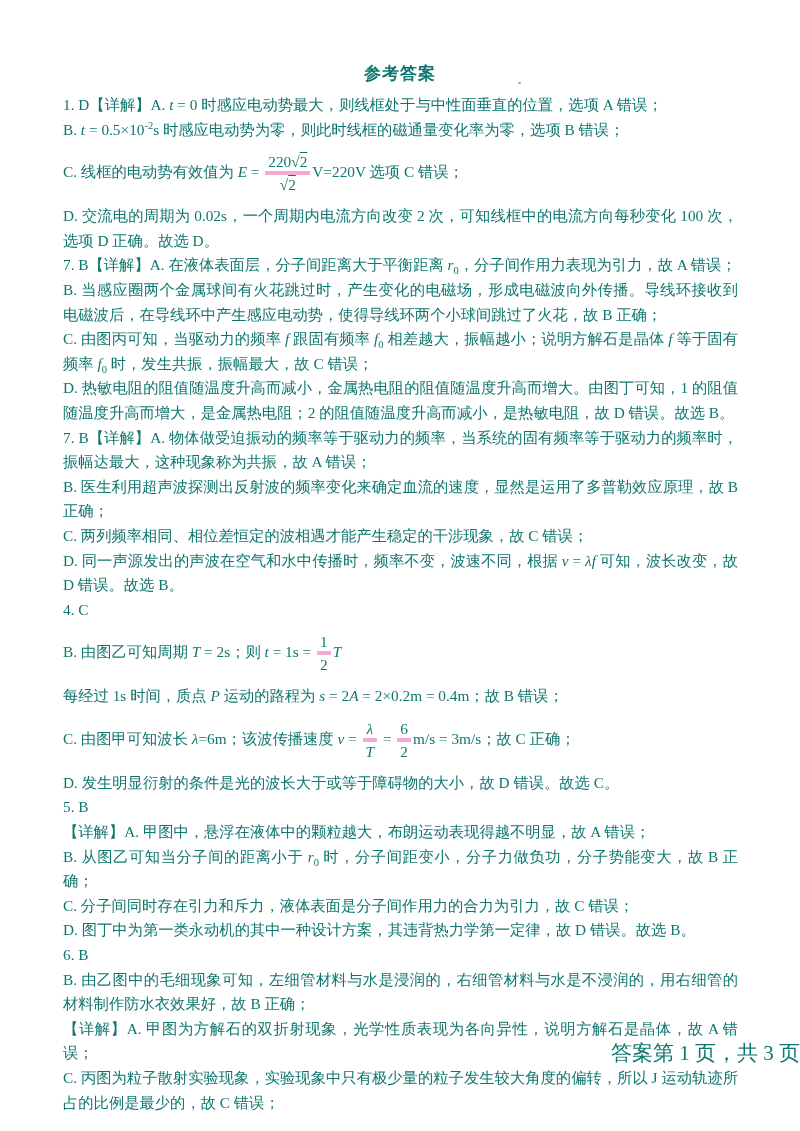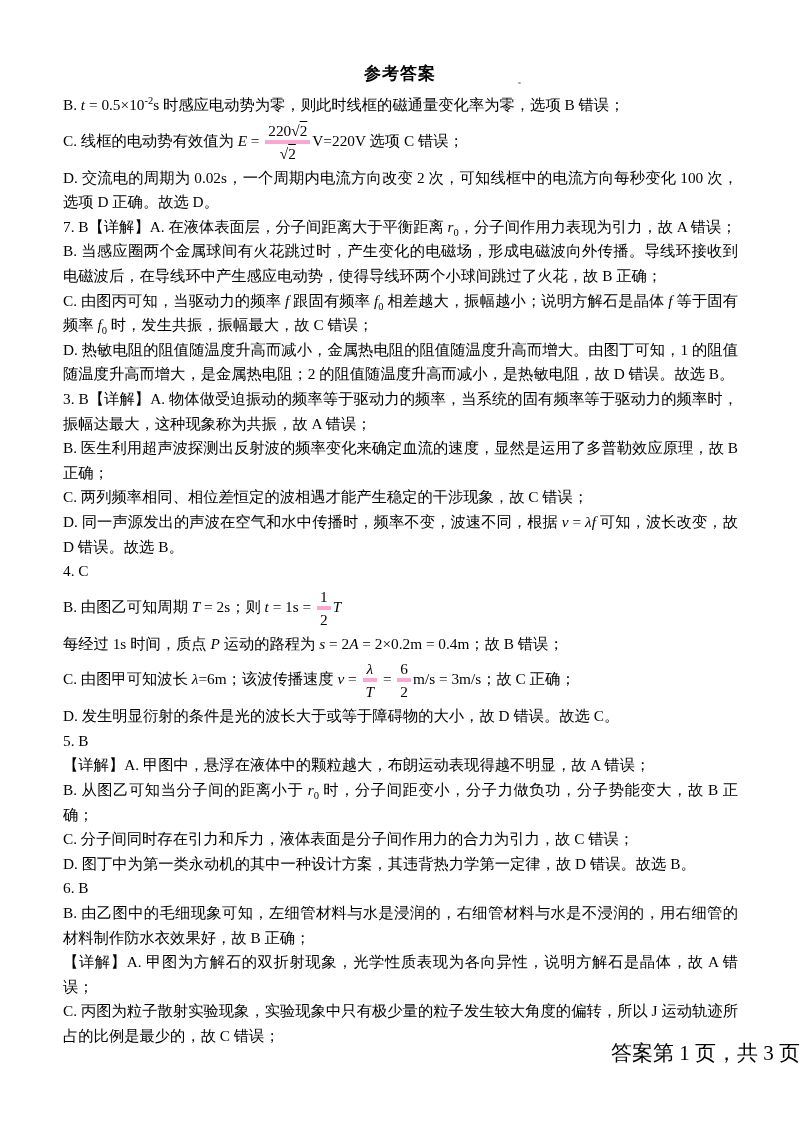--- a/index.html
+++ b/index.html
@@ -7,21 +7,21 @@
     padding: 0;
     background: #e8e8e8;
   }
   .page {
     position: relative;
     width: 800px;
     height: 1131px;
     margin: 0 auto;
     background: #ffffff;
     font-family: "Liberation Serif", "DejaVu Serif", serif;
-    color: #000000;
+    color: #0f766e;
     overflow: hidden;
   }
   .doc-title {
     position: absolute;
     top: 62px;
     left: 0;
     width: 100%;
     text-align: center;
     font-size: 17px;
     font-weight: 700;
@@ -30,21 +30,21 @@
   .answers-body {
     position: absolute;
     top: 93px;
     left: 63px;
     width: 675px;
     font-size: 15.3px;
     line-height: 24.6px;
     text-align: justify;
   }
   .para { margin: 0; }
-  .para.formula { margin: 3px 0; }
+  .para.formula { margin: 10px 0; }
   .mi { font-style: italic; }
   sup, sub {
     font-size: 10.5px;
     line-height: 0;
   }
   .frac {
     display: inline-block;
     vertical-align: middle;
     text-align: center;
     padding: 0 2px;
@@ -81,28 +81,29 @@
     opacity: 0.8;
   }
 </style>
 </head>
 <body>
 
 <div class="page">
   <div class="doc-title">参考答案</div>
   <div class="scan-speck"></div>
   <div class="answers-body">
+      <div class="para"><span>1. D【详解】A. </span><span class="mi">t</span><span> = 0 时感应电动势最大，则线框处于与中性面垂直的位置，选项 A 错误；</span></div>
       <div class="para"><span>B. </span><span class="mi">t</span><span> = 0.5×10</span><sup>-2</sup><span>s 时感应电动势为零，则此时线框的磁通量变化率为零，选项 B 错误；</span></div>
       <div class="para formula"><span>C. 线框的电动势有效值为 </span><span class="mi">E</span><span> = </span><span class="frac"><span class="num"><span>220</span><span><span>√</span><span class="ovl">2</span></span></span><span class="den"><span><span>√</span><span class="ovl">2</span></span></span></span><span>V=220V 选项 C 错误；</span></div>
       <div class="para"><span>D. 交流电的周期为 0.02s，一个周期内电流方向改变 2 次，可知线框中的电流方向每秒变化 100 次，选项 D 正确。故选 D。</span></div>
       <div class="para"><span>7. B【详解】A. 在液体表面层，分子间距离大于平衡距离 </span><span class="mi">r</span><sub>0</sub><span>，分子间作用力表现为引力，故 A 错误；</span></div>
       <div class="para"><span>B. 当感应圈两个金属球间有火花跳过时，产生变化的电磁场，形成电磁波向外传播。导线环接收到电磁波后，在导线环中产生感应电动势，使得导线环两个小球间跳过了火花，故 B 正确；</span></div>
       <div class="para"><span>C. 由图丙可知，当驱动力的频率 </span><span class="mi">f</span><span> 跟固有频率 </span><span class="mi">f</span><sub>0</sub><span> 相差越大，振幅越小；说明方解石是晶体 </span><span class="mi">f</span><span> 等于固有频率 </span><span class="mi">f</span><sub>0</sub><span> 时，发生共振，振幅最大，故 C 错误；</span></div>
       <div class="para"><span>D. 热敏电阻的阻值随温度升高而减小，金属热电阻的阻值随温度升高而增大。由图丁可知，1 的阻值随温度升高而增大，是金属热电阻；2 的阻值随温度升高而减小，是热敏电阻，故 D 错误。故选 B。</span></div>
-      <div class="para"><span>3. B【详解】A. 物体做受迫振动的频率等于驱动力的频率，当系统的固有频率等于驱动力的频率时，振幅达最大，这种现象称为共振，故 A 错误；</span></div>
+      <div class="para"><span>7. B【详解】A. 物体做受迫振动的频率等于驱动力的频率，当系统的固有频率等于驱动力的频率时，振幅达最大，这种现象称为共振，故 A 错误；</span></div>
       <div class="para"><span>B. 医生利用超声波探测出反射波的频率变化来确定血流的速度，显然是运用了多普勒效应原理，故 B 正确；</span></div>
       <div class="para"><span>C. 两列频率相同、相位差恒定的波相遇才能产生稳定的干涉现象，故 C 错误；</span></div>
       <div class="para"><span>D. 同一声源发出的声波在空气和水中传播时，频率不变，波速不同，根据 </span><span class="mi">v</span><span> = </span><span class="mi">λf</span><span> 可知，波长改变，故 D 错误。故选 B。</span></div>
       <div class="para"><span>4. C</span></div>
       <div class="para formula"><span>B. 由图乙可知周期 </span><span class="mi">T</span><span> = 2s；则 </span><span class="mi">t</span><span> = 1s = </span><span class="frac"><span class="num"><span>1</span></span><span class="den"><span>2</span></span></span><span class="mi">T</span></div>
       <div class="para"><span>每经过 1s 时间，质点 </span><span class="mi">P</span><span> 运动的路程为 </span><span class="mi">s</span><span> = 2</span><span class="mi">A</span><span> = 2×0.2m = 0.4m；故 B 错误；</span></div>
       <div class="para formula"><span>C. 由图甲可知波长 </span><span class="mi">λ</span><span>=6m；该波传播速度 </span><span class="mi">v</span><span> = </span><span class="frac"><span class="num"><span class="mi">λ</span></span><span class="den"><span class="mi">T</span></span></span><span> = </span><span class="frac"><span class="num"><span>6</span></span><span class="den"><span>2</span></span></span><span>m/s = 3m/s；故 C 正确；</span></div>
       <div class="para"><span>D. 发生明显衍射的条件是光的波长大于或等于障碍物的大小，故 D 错误。故选 C。</span></div>
       <div class="para"><span>5. B</span></div>
       <div class="para"><span>【详解】A. 甲图中，悬浮在液体中的颗粒越大，布朗运动表现得越不明显，故 A 错误；</span></div>

